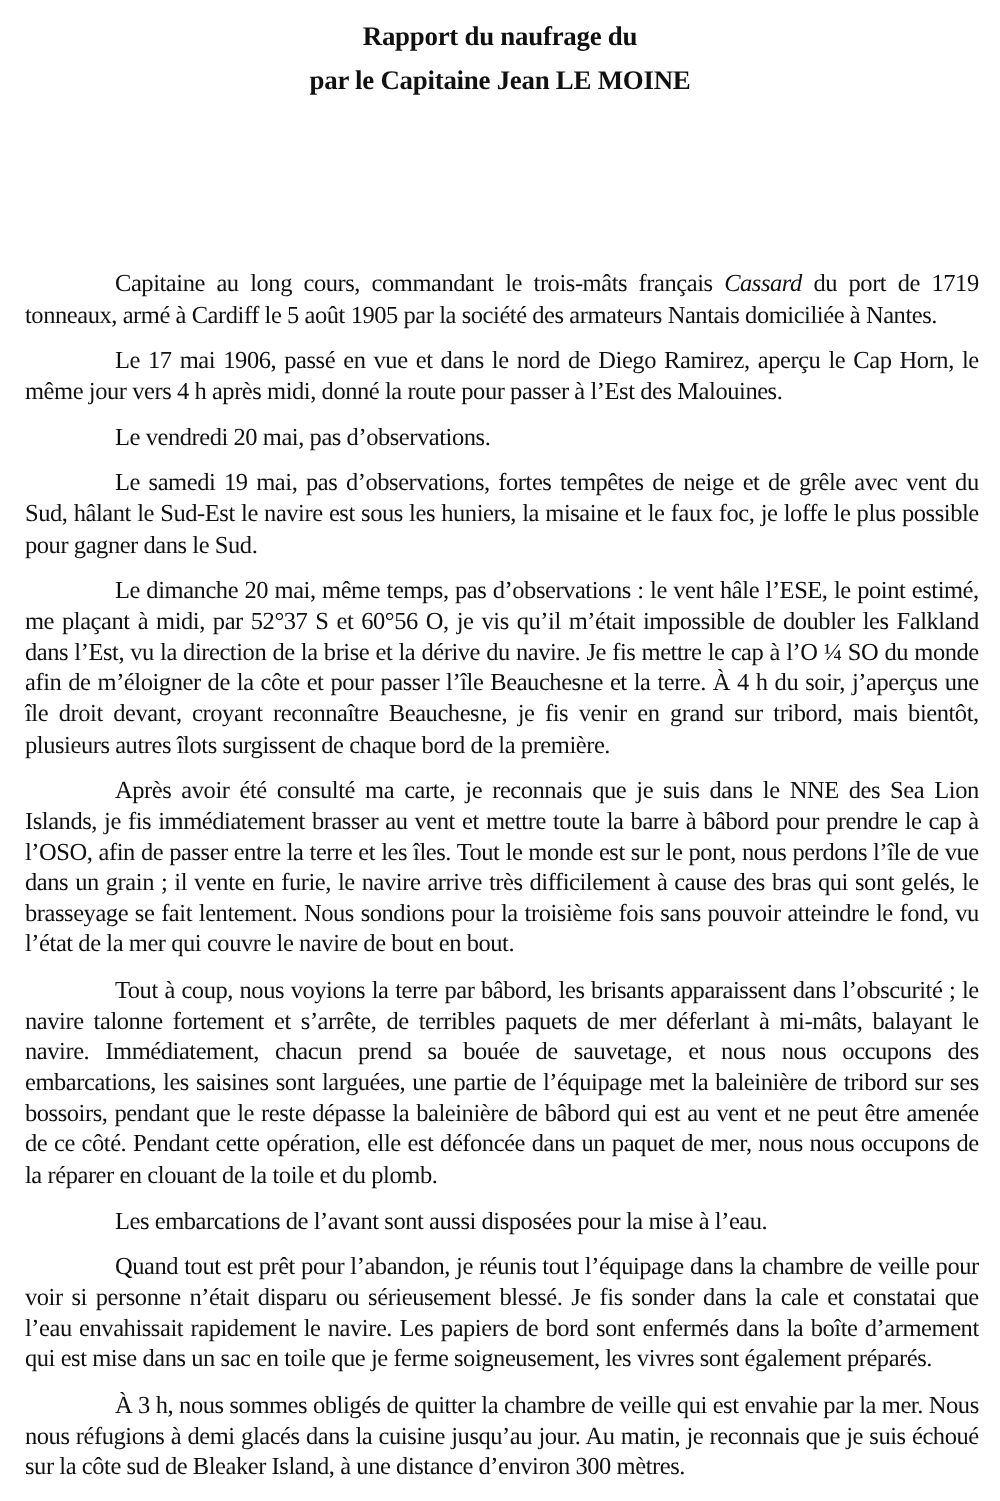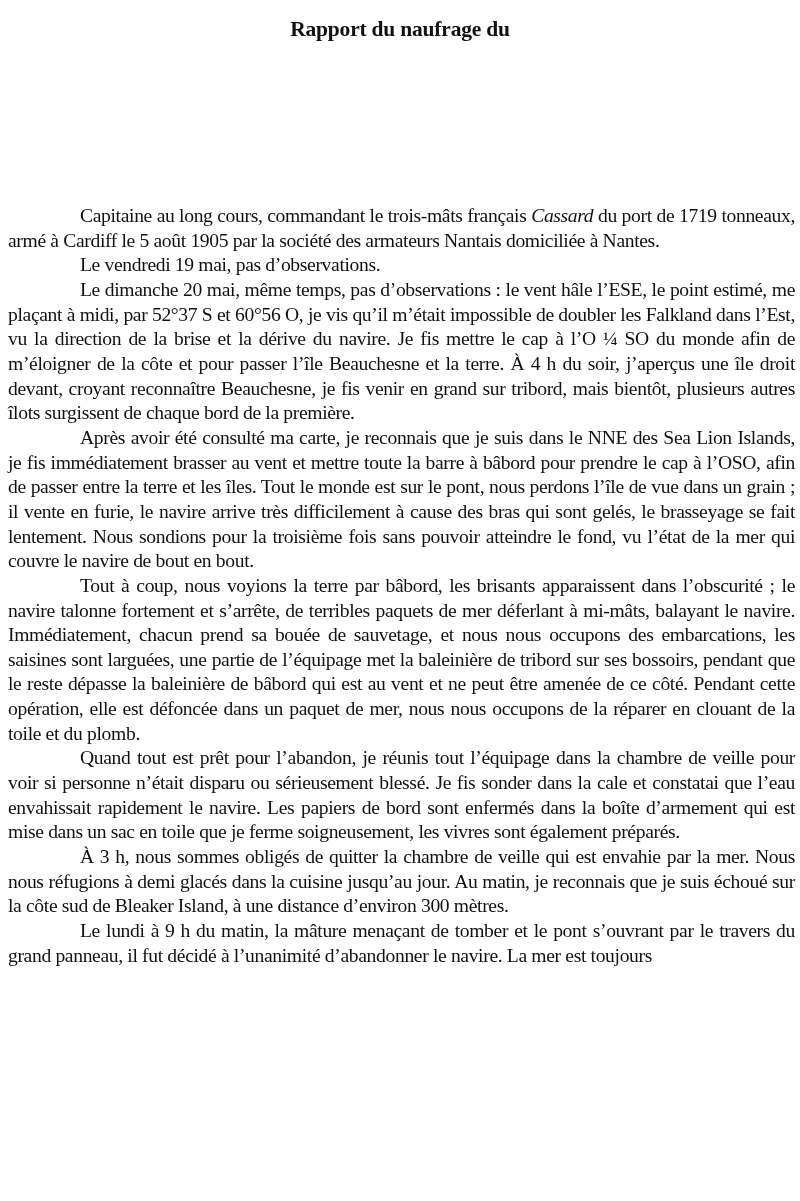--- a/index.html
+++ b/index.html
@@ -35,35 +35,39 @@
     top: 204px;
     left: 8px;
     width: 787px;
     font-size: 19.6px;
     line-height: 24.65px;
     text-align: justify;
     letter-spacing: -0.35px;
     word-spacing: 0px;
   }
   .para {
-    margin: 0;
+    margin: 12px;
     text-indent: 72px;
     hyphens: none;
   }
   .para i { font-style: italic; }
 </style>
 </head>
 <body>
 
 <div class="title-block">
   <div class="title-line">Rapport du naufrage du</div>
+  <div class="title-line">par le Capitaine Jean LE MOINE</div>
 </div>
 
 <div class="body-block">
   <p class="para"><span>Capitaine au long cours, commandant le trois-mâts français </span><i>Cassard</i><span> du port de 1719 tonneaux, armé à Cardiff le 5 août 1905 par la société des armateurs Nantais domiciliée à Nantes.</span></p>
-  <p class="para">Le vendredi 19 mai, pas d’observations.</p>
+  <p class="para">Le 17 mai 1906, passé en vue et dans le nord de Diego Ramirez, aperçu le Cap Horn, le même jour vers 4 h après midi, donné la route pour passer à l’Est des Malouines.</p>
+  <p class="para">Le vendredi 20 mai, pas d’observations.</p>
+  <p class="para">Le samedi 19 mai, pas d’observations, fortes tempêtes de neige et de grêle avec vent du Sud, hâlant le Sud-Est le navire est sous les huniers, la misaine et le faux foc, je loffe le plus possible pour gagner dans le Sud.</p>
   <p class="para">Le dimanche 20 mai, même temps, pas d’observations : le vent hâle l’ESE, le point estimé, me plaçant à midi, par 52°37 S et 60°56 O, je vis qu’il m’était impossible de doubler les Falkland dans l’Est, vu la direction de la brise et la dérive du navire. Je fis mettre le cap à l’O ¼ SO du monde afin de m’éloigner de la côte et pour passer l’île Beauchesne et la terre. À 4 h du soir, j’aperçus une île droit devant, croyant reconnaître Beauchesne, je fis venir en grand sur tribord, mais bientôt, plusieurs autres îlots surgissent de chaque bord de la première.</p>
   <p class="para">Après avoir été consulté ma carte, je reconnais que je suis dans le NNE des Sea Lion Islands, je fis immédiatement brasser au vent et mettre toute la barre à bâbord pour prendre le cap à l’OSO, afin de passer entre la terre et les îles. Tout le monde est sur le pont, nous perdons l’île de vue dans un grain ; il vente en furie, le navire arrive très difficilement à cause des bras qui sont gelés, le brasseyage se fait lentement. Nous sondions pour la troisième fois sans pouvoir atteindre le fond, vu l’état de la mer qui couvre le navire de bout en bout.</p>
   <p class="para">Tout à coup, nous voyions la terre par bâbord, les brisants apparaissent dans l’obscurité ; le navire talonne fortement et s’arrête, de terribles paquets de mer déferlant à mi-mâts, balayant le navire. Immédiatement, chacun prend sa bouée de sauvetage, et nous nous occupons des embarcations, les saisines sont larguées, une partie de l’équipage met la baleinière de tribord sur ses bossoirs, pendant que le reste dépasse la baleinière de bâbord qui est au vent et ne peut être amenée de ce côté. Pendant cette opération, elle est défoncée dans un paquet de mer, nous nous occupons de la réparer en clouant de la toile et du plomb.</p>
+  <p class="para">Les embarcations de l’avant sont aussi disposées pour la mise à l’eau.</p>
   <p class="para">Quand tout est prêt pour l’abandon, je réunis tout l’équipage dans la chambre de veille pour voir si personne n’était disparu ou sérieusement blessé. Je fis sonder dans la cale et constatai que l’eau envahissait rapidement le navire. Les papiers de bord sont enfermés dans la boîte d’armement qui est mise dans un sac en toile que je ferme soigneusement, les vivres sont également préparés.</p>
   <p class="para">À 3 h, nous sommes obligés de quitter la chambre de veille qui est envahie par la mer. Nous nous réfugions à demi glacés dans la cuisine jusqu’au jour. Au matin, je reconnais que je suis échoué sur la côte sud de Bleaker Island, à une distance d’environ 300 mètres.</p>
   <p class="para">Le lundi à 9 h du matin, la mâture menaçant de tomber et le pont s’ouvrant par le travers du grand panneau, il fut décidé à l’unanimité d’abandonner le navire. La mer est toujours</p>
 </div>
 
 </body></html>

